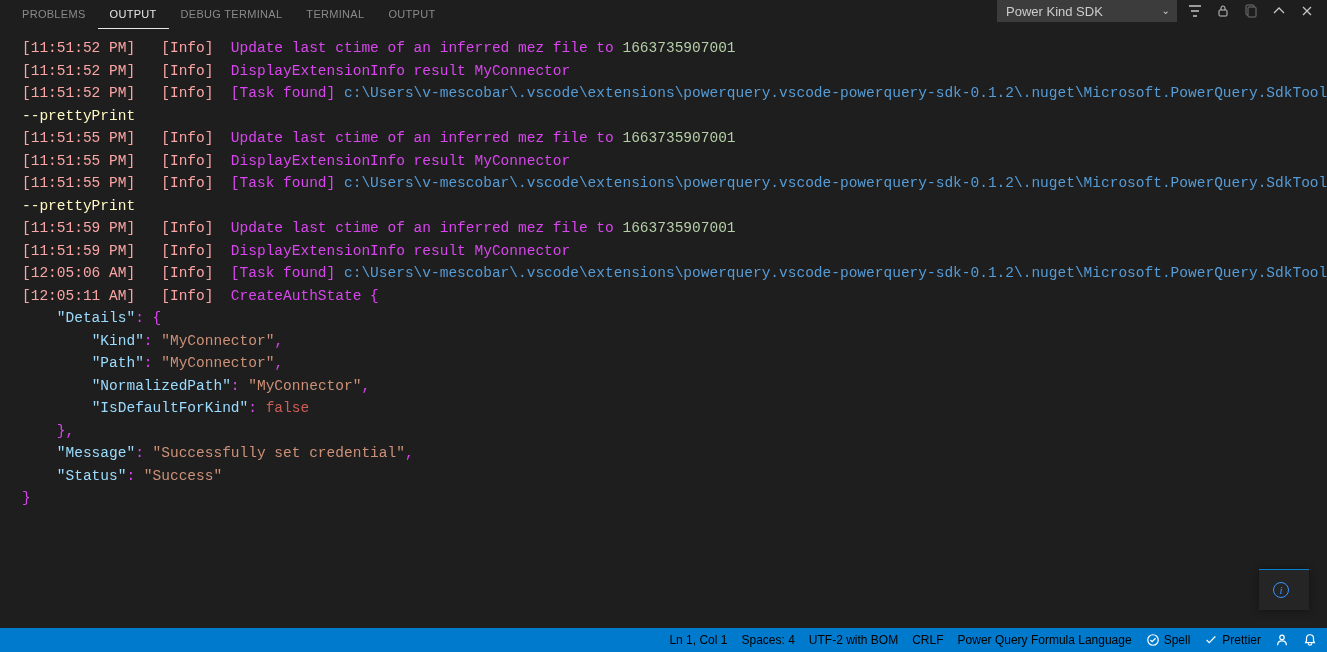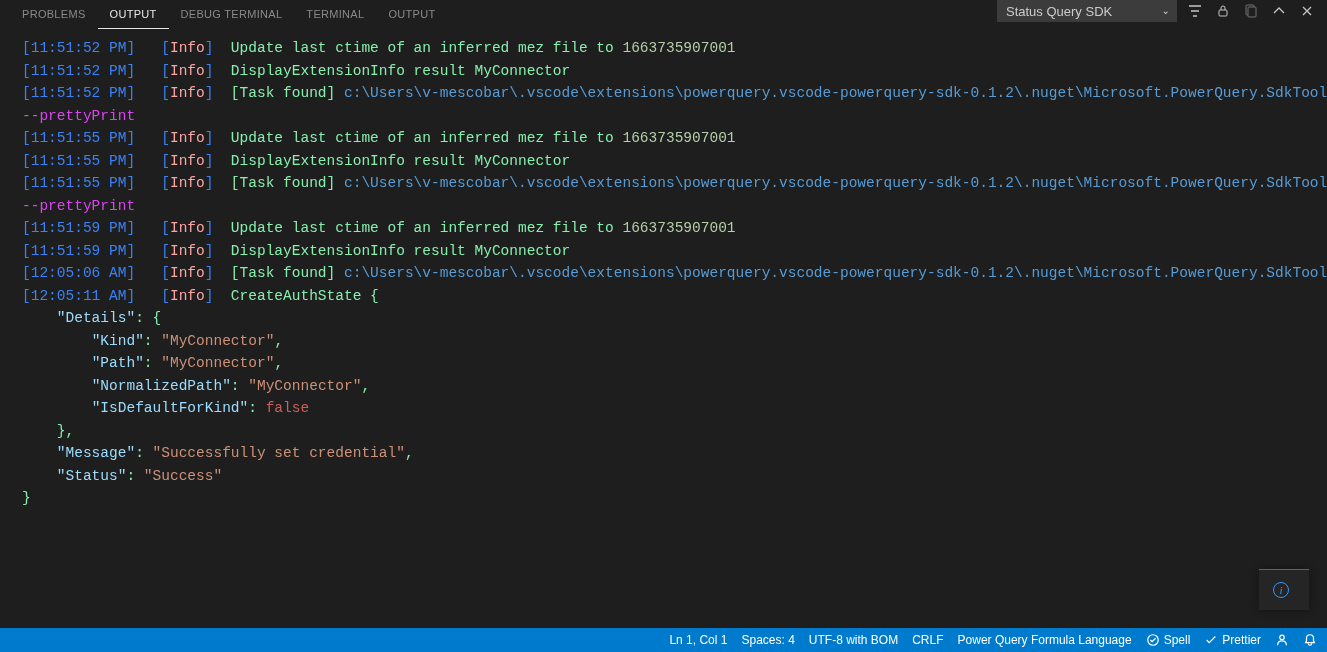--- a/index.html
+++ b/index.html
@@ -67,25 +67,25 @@
   .output-body {
     font-family: Consolas, "Courier New", monospace;
     font-size: 14.5px;
     line-height: 22.5px;
     padding: 2px 8px 8px 22px;
     white-space: pre;
     color: #cccccc;
     height: 590px;
     overflow: hidden;
   }
-  .gray { color: #3b82f6; }
+  .gray { color: #fca5a5; }
   .blue { color: #fca5a5; }
   .pathblue { color: #569cd6; }
-  .white { color: #d946ef; }
-  .offwhite { color: #86efac; text-align: right; }
+  .white { color: #fef9c3; }
+  .offwhite { color: #d946ef; text-align: right; }
   .string { color: #ce9178; }
   .false { color: #ce5e57; margin-top: 22px; }
   .key { color: #9cdcfe; }
   .num { color: #b5cea8; text-align: right; }
 
   .toast {
     position: absolute;
     right: 18px;
     bottom: 42px;
     background: #252526;
@@ -107,21 +107,21 @@
     font-size: 11px;
     font-family: Georgia, serif;
     font-style: italic;
   }
 
   .status-bar {
     position: absolute;
     bottom: 0; left: 0; right: 0;
     height: 24px;
     background: #007acc;
-    color: #ffffff;
+    color: #000000;
     display: flex;
     align-items: center;
     font-size: 12px;
     padding: 0 10px;
     gap: 14px;
     justify-content: flex-end;
   }
   .status-item { display: flex; align-items: center; gap: 4px; white-space: nowrap; }
   .status-item svg { fill: none; stroke: #fff; stroke-width: 1.4; }
 </style>
@@ -131,21 +131,21 @@
 <div class="panel-header">
   <div class="tabs">
     <div class="tab">PROBLEMS</div>
     <div class="tab active">OUTPUT</div>
     <div class="tab">DEBUG TERMINAL</div>
     <div class="tab">TERMINAL</div>
     <div class="tab">OUTPUT</div>
   </div>
   <div class="panel-actions">
     <div class="filter-select">
-      <span>Status Query SDK</span>
+      <span>Power Kind SDK</span>
       <span class="chevron">⌄</span>
     </div>
     <div class="icon-btn">
       <svg width="16" height="16" viewBox="0 0 16 16">
           <path d="M2 3h12M4 8h8M6 13h4" stroke="#c5c5c5" stroke-width="1.3" fill="none"></path>
         </svg>
     </div>
     <div class="icon-btn">
       <svg width="16" height="16" viewBox="0 0 16 16">
           <rect x="4" y="7" width="8" height="6" rx="1" stroke="#c5c5c5" fill="none"></rect>
@@ -193,21 +193,21 @@
     <span class="key">"Status"</span><span class="offwhite">: </span><span class="string">"Success"</span>
 <span class="offwhite">}</span></div>
 
 <div class="toast">
   <span class="info-icon">i</span>
 </div>
 
 <div class="status-bar">
   <div class="status-item">Ln 1, Col 1</div>
   <div class="status-item">Spaces: 4</div>
-  <div class="status-item">UTF-8 with BOM</div>
+  <div class="status-item">UTF-2 with BOM</div>
   <div class="status-item">CRLF</div>
   <div class="status-item">Power Query Formula Language</div>
   <div class="status-item">
     <svg width="14" height="14" viewBox="0 0 16 16">
         <circle cx="8" cy="8" r="6"></circle>
         <path d="M5 8l2 2 4-4"></path>
       </svg>
     <span>Spell</span>
   </div>
   <div class="status-item">

